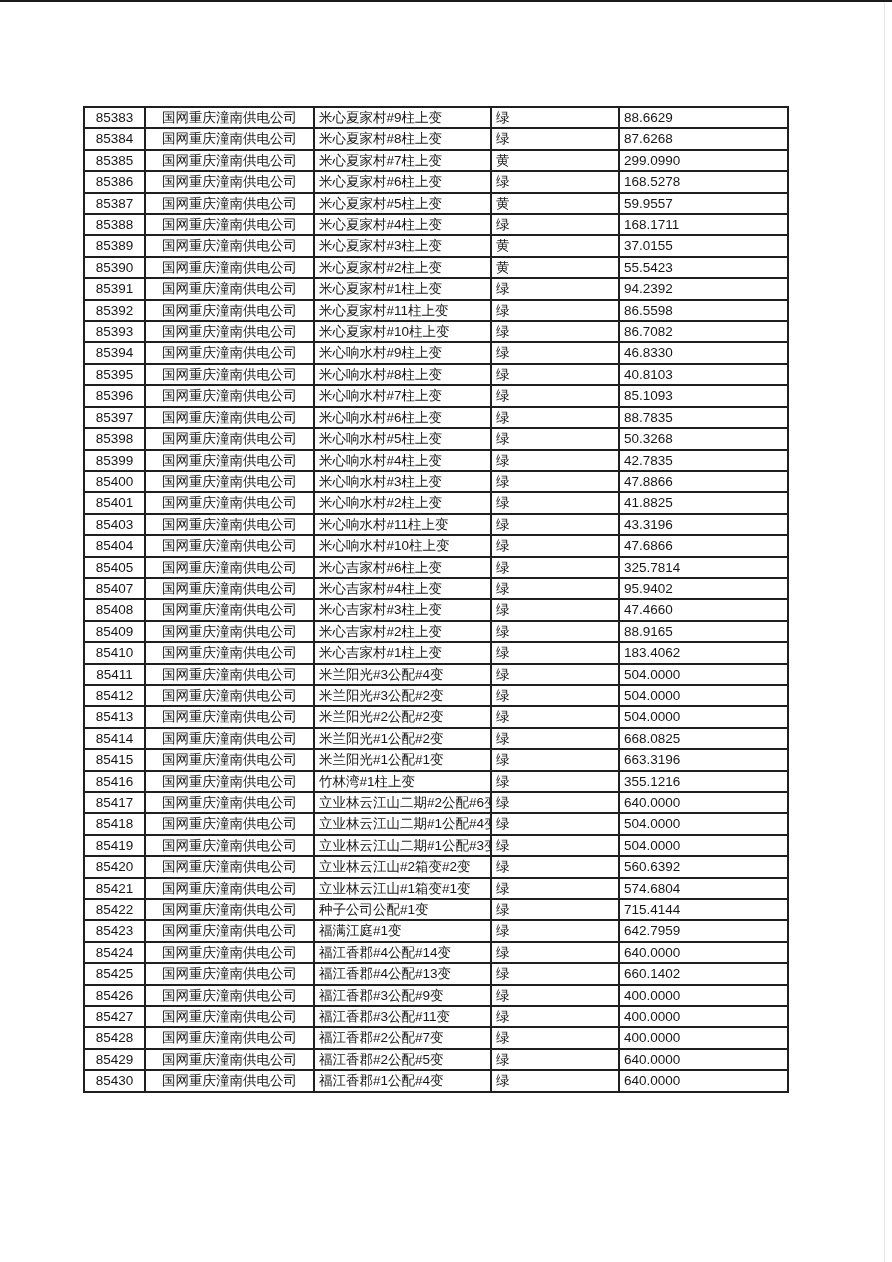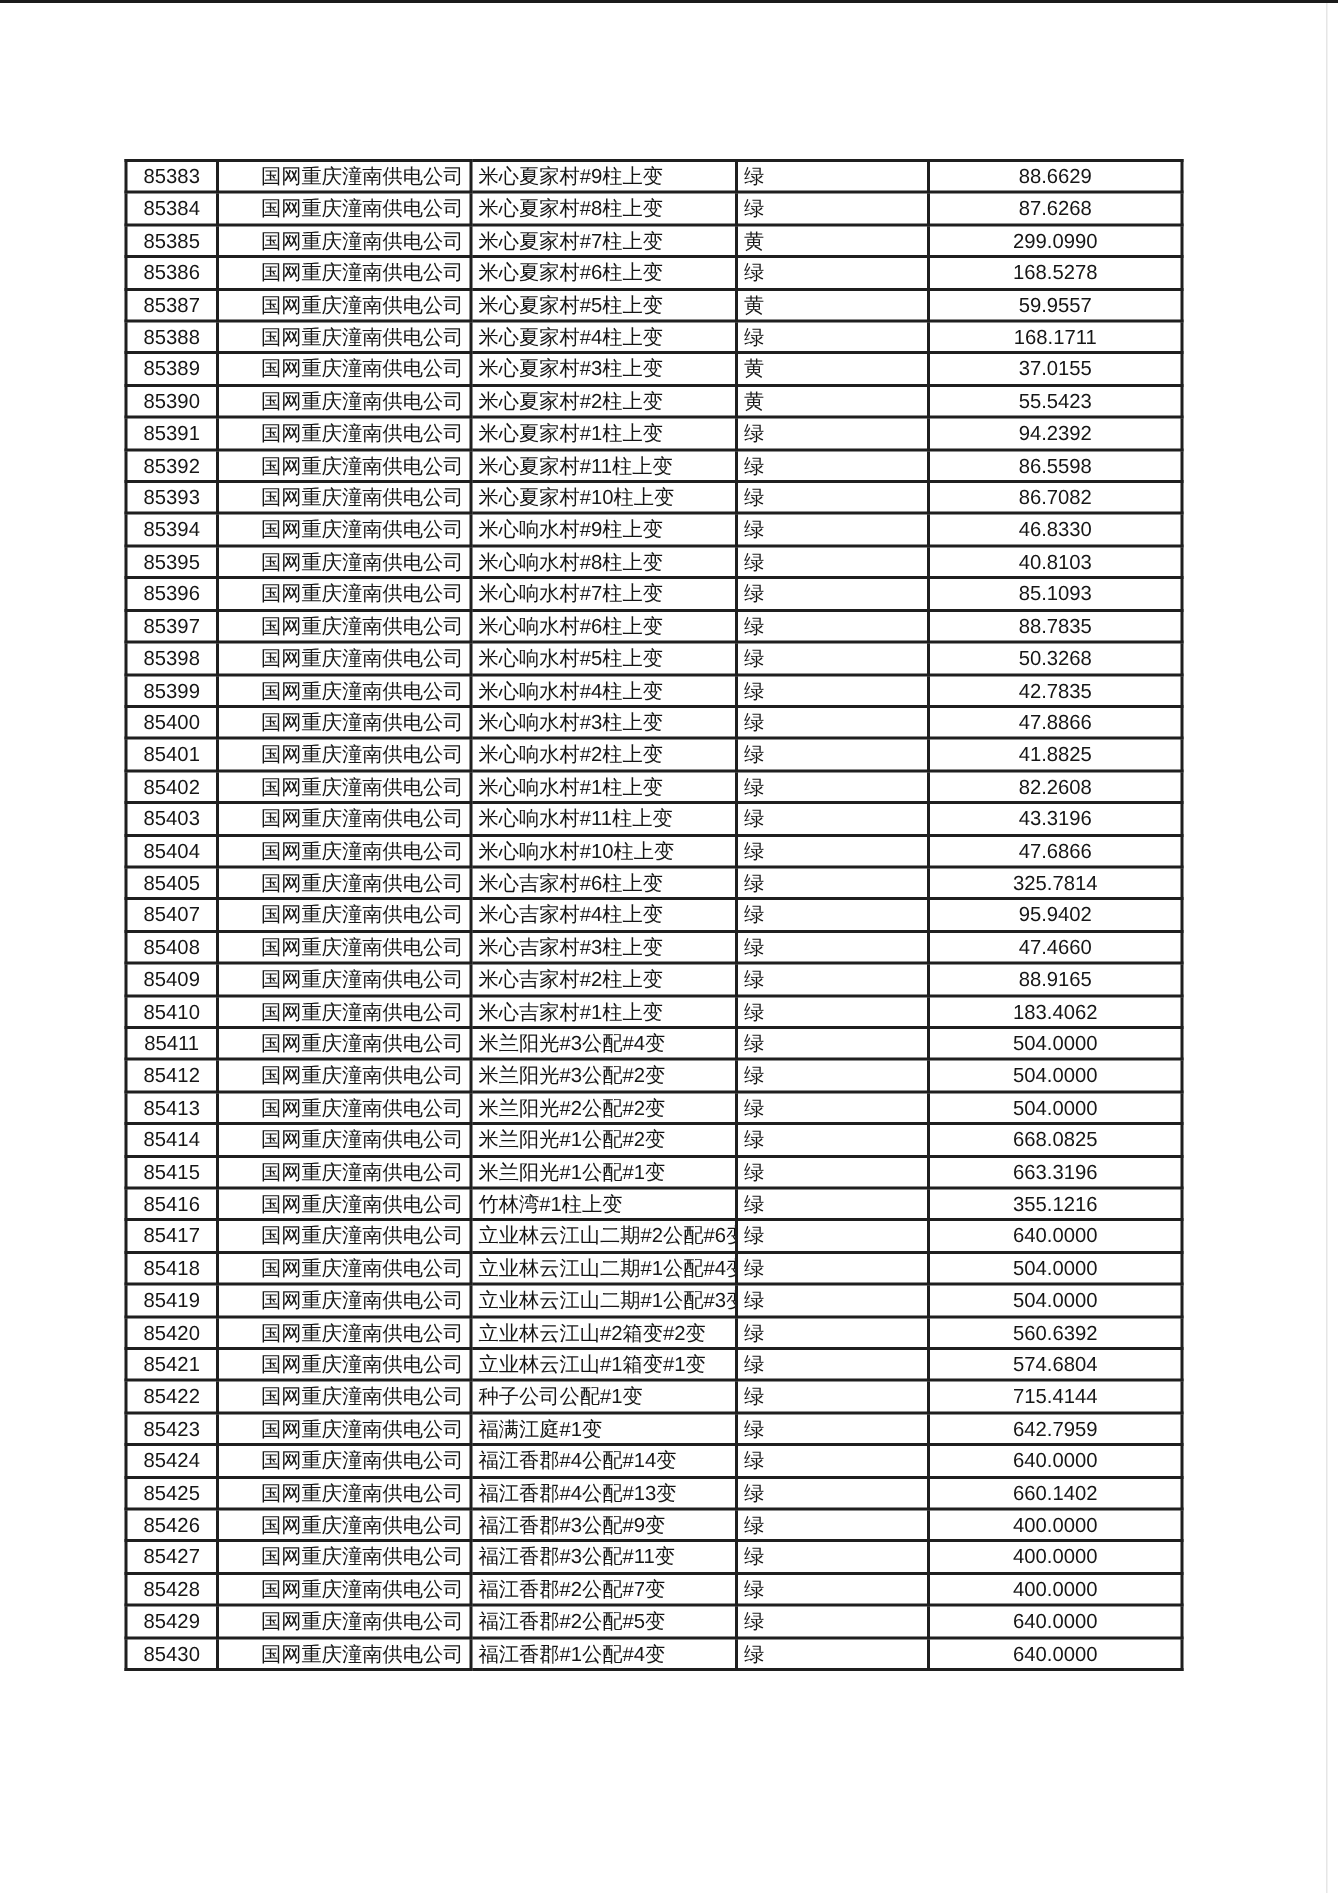--- a/index.html
+++ b/index.html
@@ -42,24 +42,24 @@
     height: 19.4px;
     padding: 0 4px;
     font-size: 13.5px;
     line-height: 19.4px;
     color: #161616;
     white-space: nowrap;
     overflow: hidden;
     background: #ffffff;
   }
   td.col-id     { text-align: center; margin-left: 12px; }
-  td.col-company{ text-align: right; }
+  td.col-company{ text-align: center; }
   td.col-device { text-align: left; margin-top: 24px; }
   td.col-status { text-align: left; }
-  td.col-value  { text-align: center; }
+  td.col-value  { text-align: left; }
 </style>
 </head>
 <body>
 
 <div class="page">
   <div class="top-edge"></div>
   <div class="right-edge"></div>
   <table class="sheet">
     <colgroup>
         <col style="width: 61px;">
@@ -196,27 +196,20 @@
           <td class="col-value">47.8866</td>
         </tr>
         <tr>
           <td class="col-id">85401</td>
           <td class="col-company">国网重庆潼南供电公司</td>
           <td class="col-device">米心响水村#2柱上变</td>
           <td class="col-status">绿</td>
           <td class="col-value">41.8825</td>
         </tr>
         <tr>
-          <td class="col-id">85402</td>
-          <td class="col-company">国网重庆潼南供电公司</td>
-          <td class="col-device">米心响水村#1柱上变</td>
-          <td class="col-status">绿</td>
-          <td class="col-value">82.2608</td>
-        </tr>
-        <tr>
           <td class="col-id">85403</td>
           <td class="col-company">国网重庆潼南供电公司</td>
           <td class="col-device">米心响水村#11柱上变</td>
           <td class="col-status">绿</td>
           <td class="col-value">43.3196</td>
         </tr>
         <tr>
           <td class="col-id">85404</td>
           <td class="col-company">国网重庆潼南供电公司</td>
           <td class="col-device">米心响水村#10柱上变</td>

